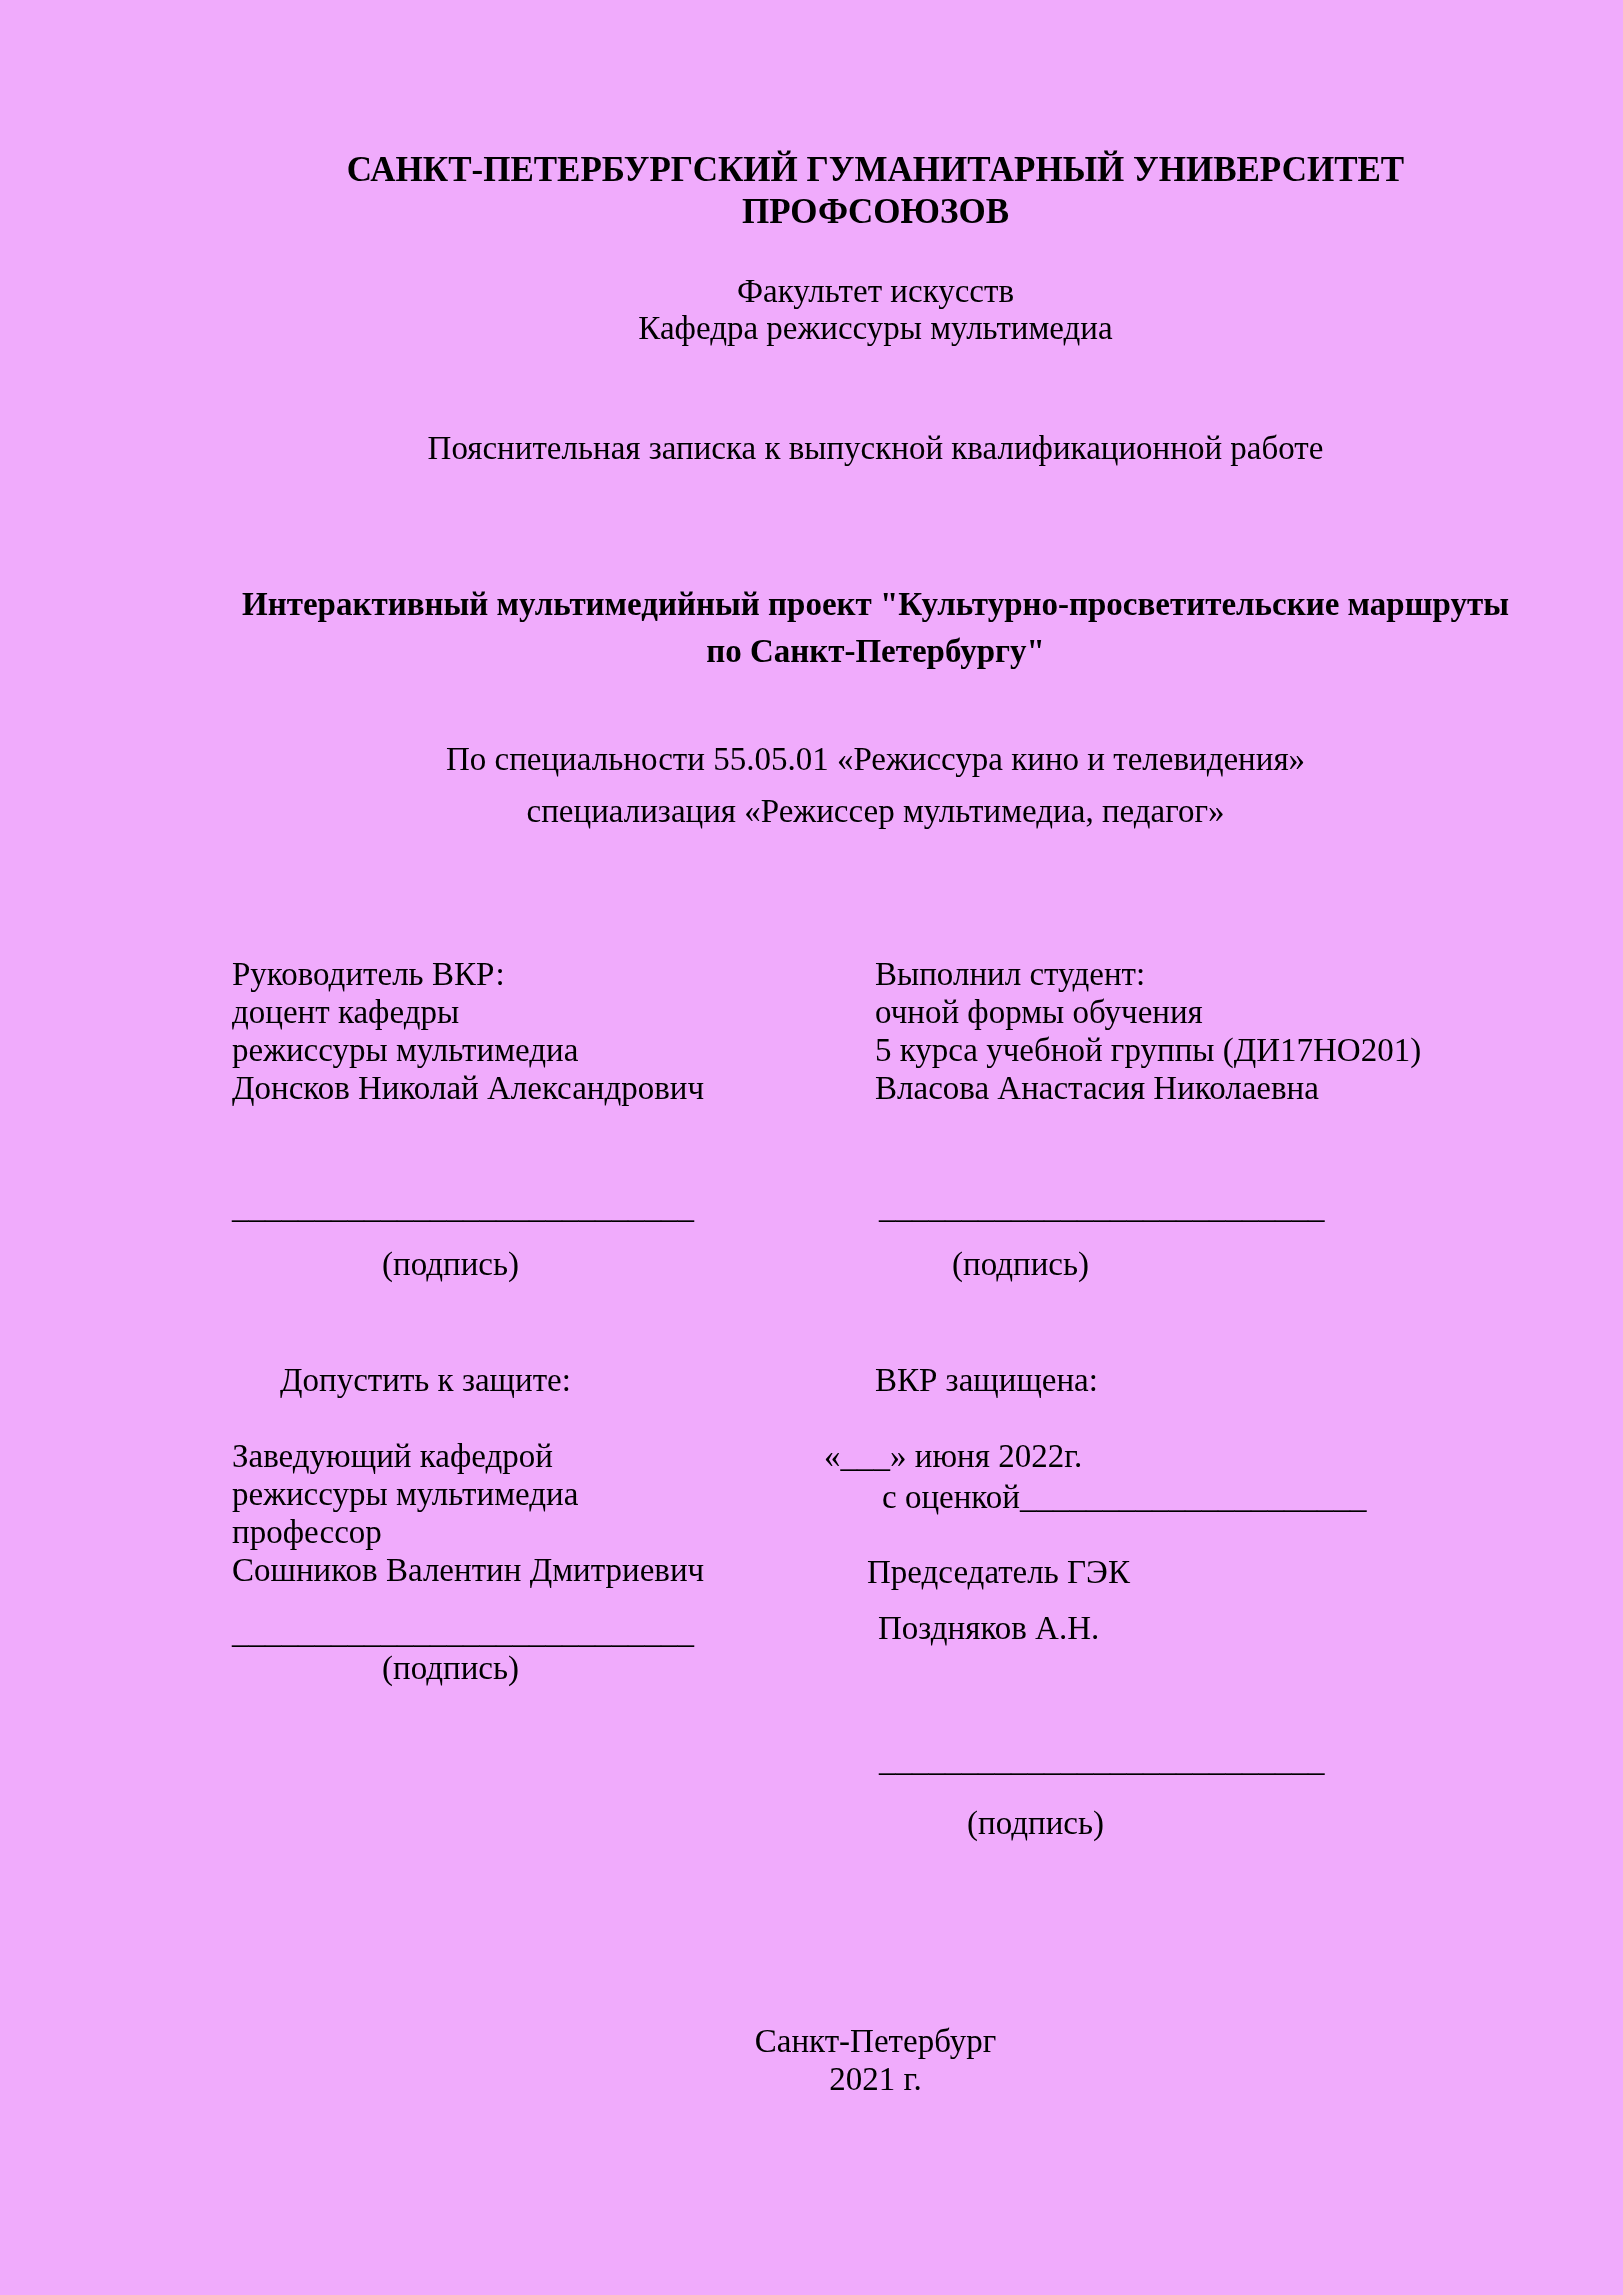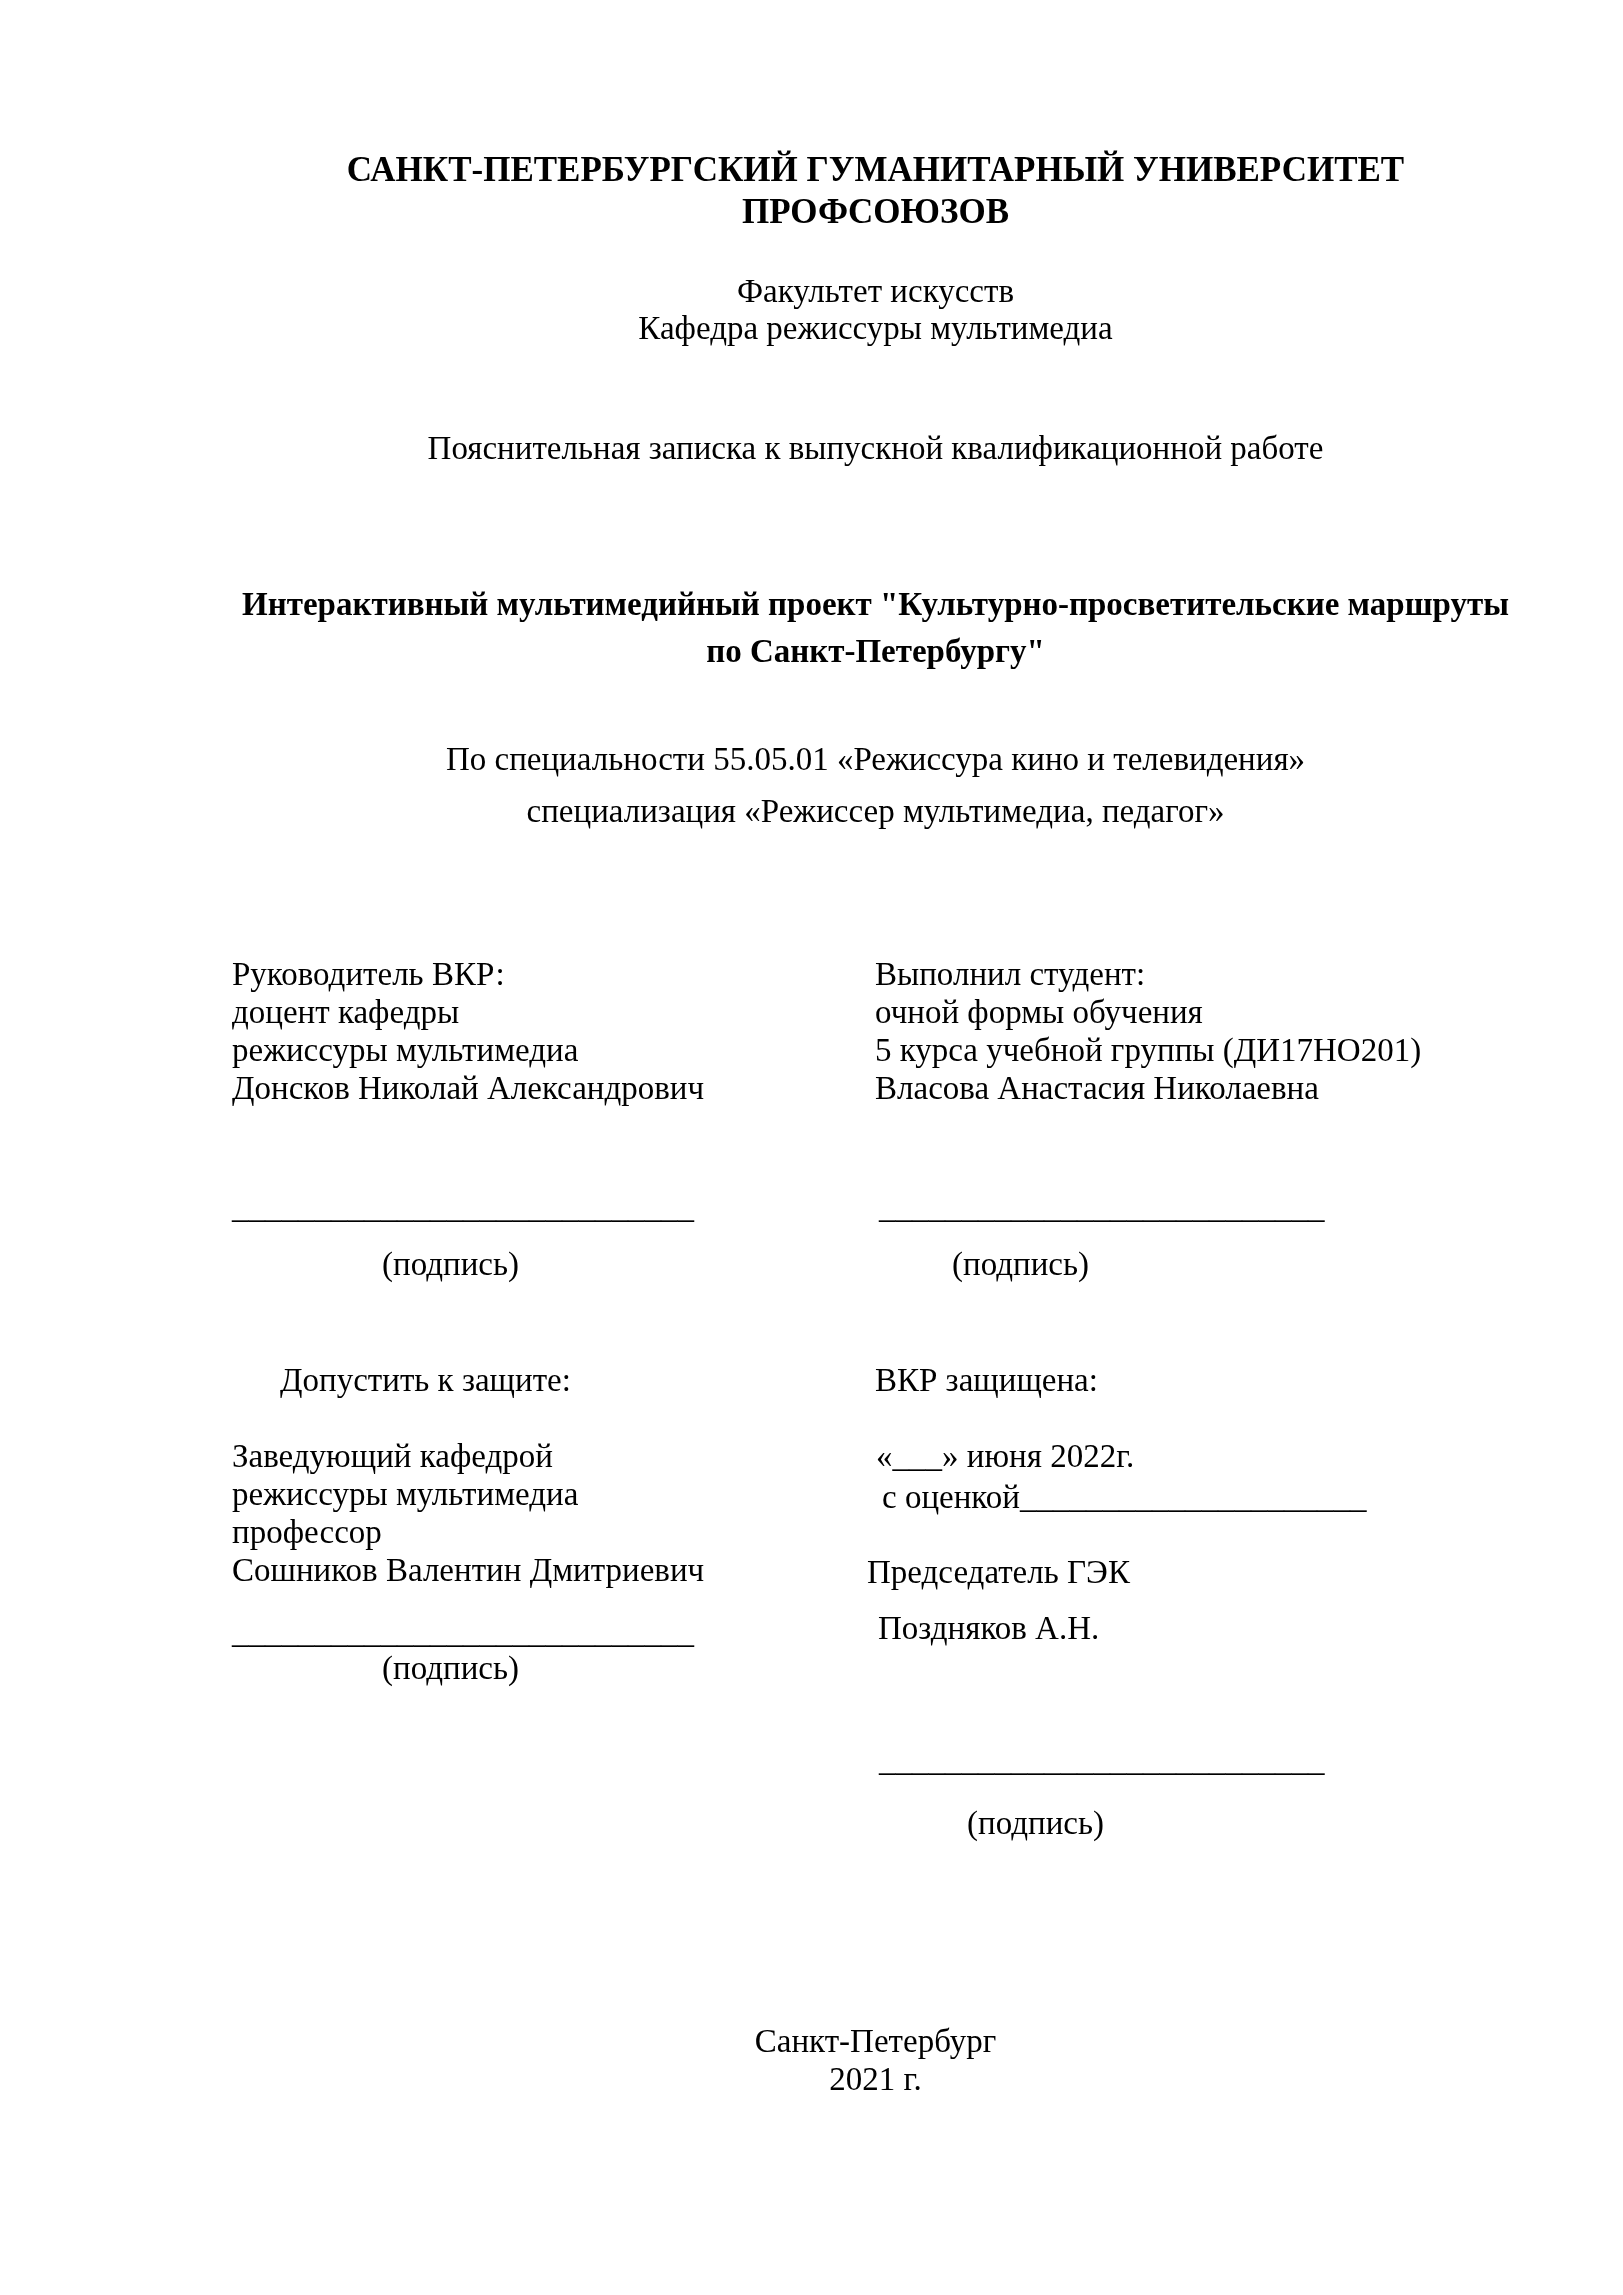--- a/index.html
+++ b/index.html
@@ -1,20 +1,20 @@
 <!DOCTYPE html>
 <html style="font-size:12.6px"><head>
 <meta charset="utf-8">
 <style>
   html, body { margin: 0; padding: 0; background: #888; }
   .page {
     position: relative;
     width: 1623px;
     height: 2295px;
-    background: #ffffff;
+    background: #f0abfc;
     font-family: "Liberation Serif", "DejaVu Serif", serif;
     color: #000000;
     font-size: 33px;
     line-height: 38px;
     overflow: hidden;
   }
   .abs { position: absolute; white-space: nowrap; }
   .centered {
     position: absolute;
     left: 232px;
@@ -71,21 +71,21 @@
   <div class="abs" style="left:232px; top:1361px;margin-left:48px;">Допустить к защите:</div>
   <div class="abs" style="left:875px; top:1361px;">ВКР защищена:</div>
 
   <div class="abs rows-49" style="left:232px; top:1437px;">
     <div>Заведующий кафедрой</div>
     <div>режиссуры мультимедиа</div>
     <div>профессор</div>
     <div>Сошников Валентин Дмитриевич</div>
   </div>
 
-  <div class="abs" style="left:876px; top:1437px;">«___» июня 2022г.</div>
+  <div class="abs" style="left:824px; top:1437px;">«___» июня 2022г.</div>
   <div class="abs" style="left:875px; top:1478px;margin-left:7px;">с оценкой_____________________</div>
   <div class="abs" style="left:867px; top:1553px;">Председатель ГЭК</div>
   <div class="abs" style="left:878px; top:1609px;">Поздняков А.Н.</div>
 
   <div class="abs" style="left:232px; top:1613px;">____________________________</div>
   <div class="abs" style="left:382px; top:1649px;">(подпись)</div>
 
 
   <div class="abs" style="left:879px; top:1741px;">___________________________</div>
   <div class="abs" style="left:967px; top:1804px;">(подпись)</div>

